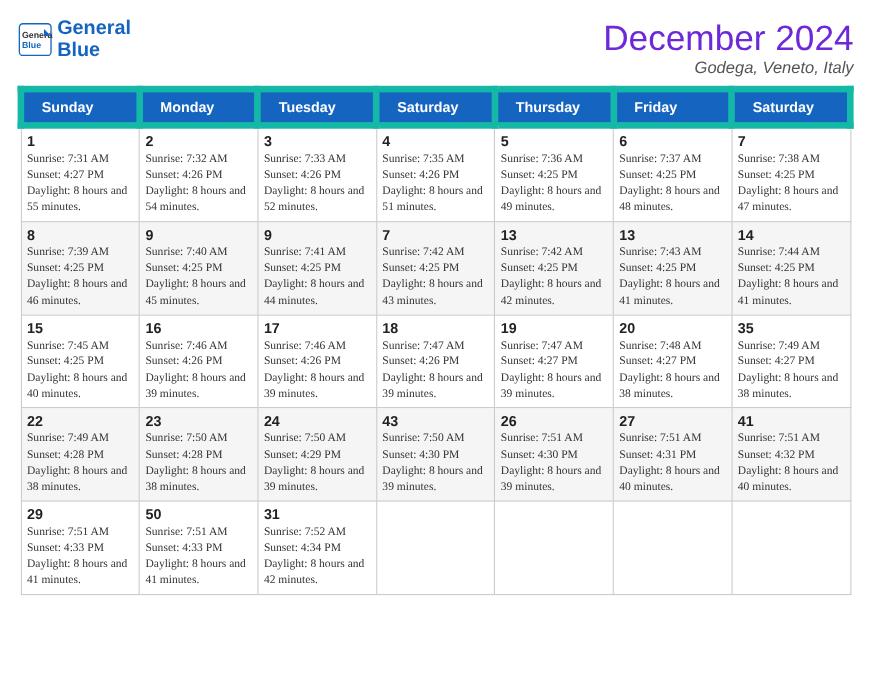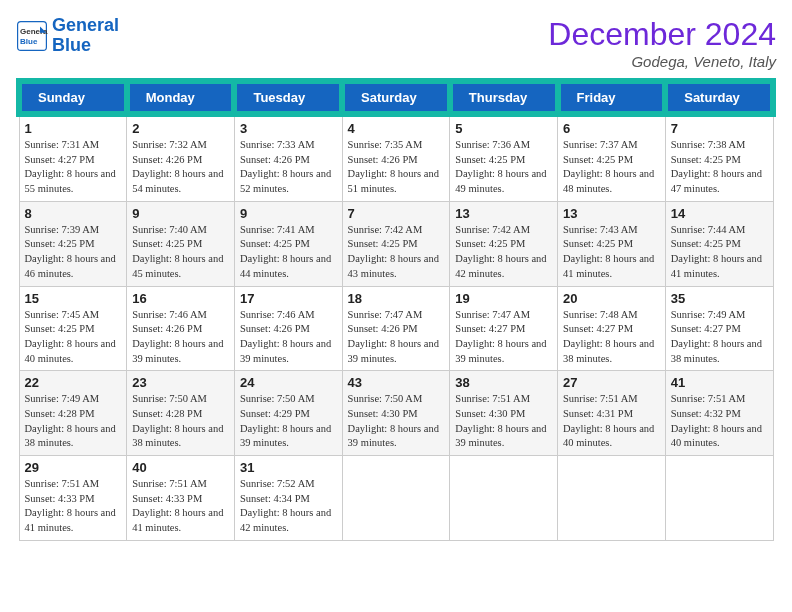--- a/index.html
+++ b/index.html
@@ -326,21 +326,21 @@
       </td>
         <td>
         <div class="day-number">43</div>
         <div class="day-info">
           Sunrise: 7:50 AM<br>
           Sunset: 4:30 PM<br>
           Daylight: 8 hours and 39 minutes.
         </div>
       </td>
         <td>
-        <div class="day-number">38</div>
+        <div class="day-number">26</div>
         <div class="day-info">
           Sunrise: 7:51 AM<br>
           Sunset: 4:30 PM<br>
           Daylight: 8 hours and 39 minutes.
         </div>
       </td>
         <td>
         <div class="day-number">27</div>
         <div class="day-info">
           Sunrise: 7:51 AM<br>
@@ -360,21 +360,21 @@
       <tr>
         <td>
         <div class="day-number">29</div>
         <div class="day-info">
           Sunrise: 7:51 AM<br>
           Sunset: 4:33 PM<br>
           Daylight: 8 hours and 41 minutes.
         </div>
       </td>
         <td>
-        <div class="day-number">40</div>
+        <div class="day-number">50</div>
         <div class="day-info">
           Sunrise: 7:51 AM<br>
           Sunset: 4:33 PM<br>
           Daylight: 8 hours and 41 minutes.
         </div>
       </td>
         <td>
         <div class="day-number">31</div>
         <div class="day-info">
           Sunrise: 7:52 AM<br>

